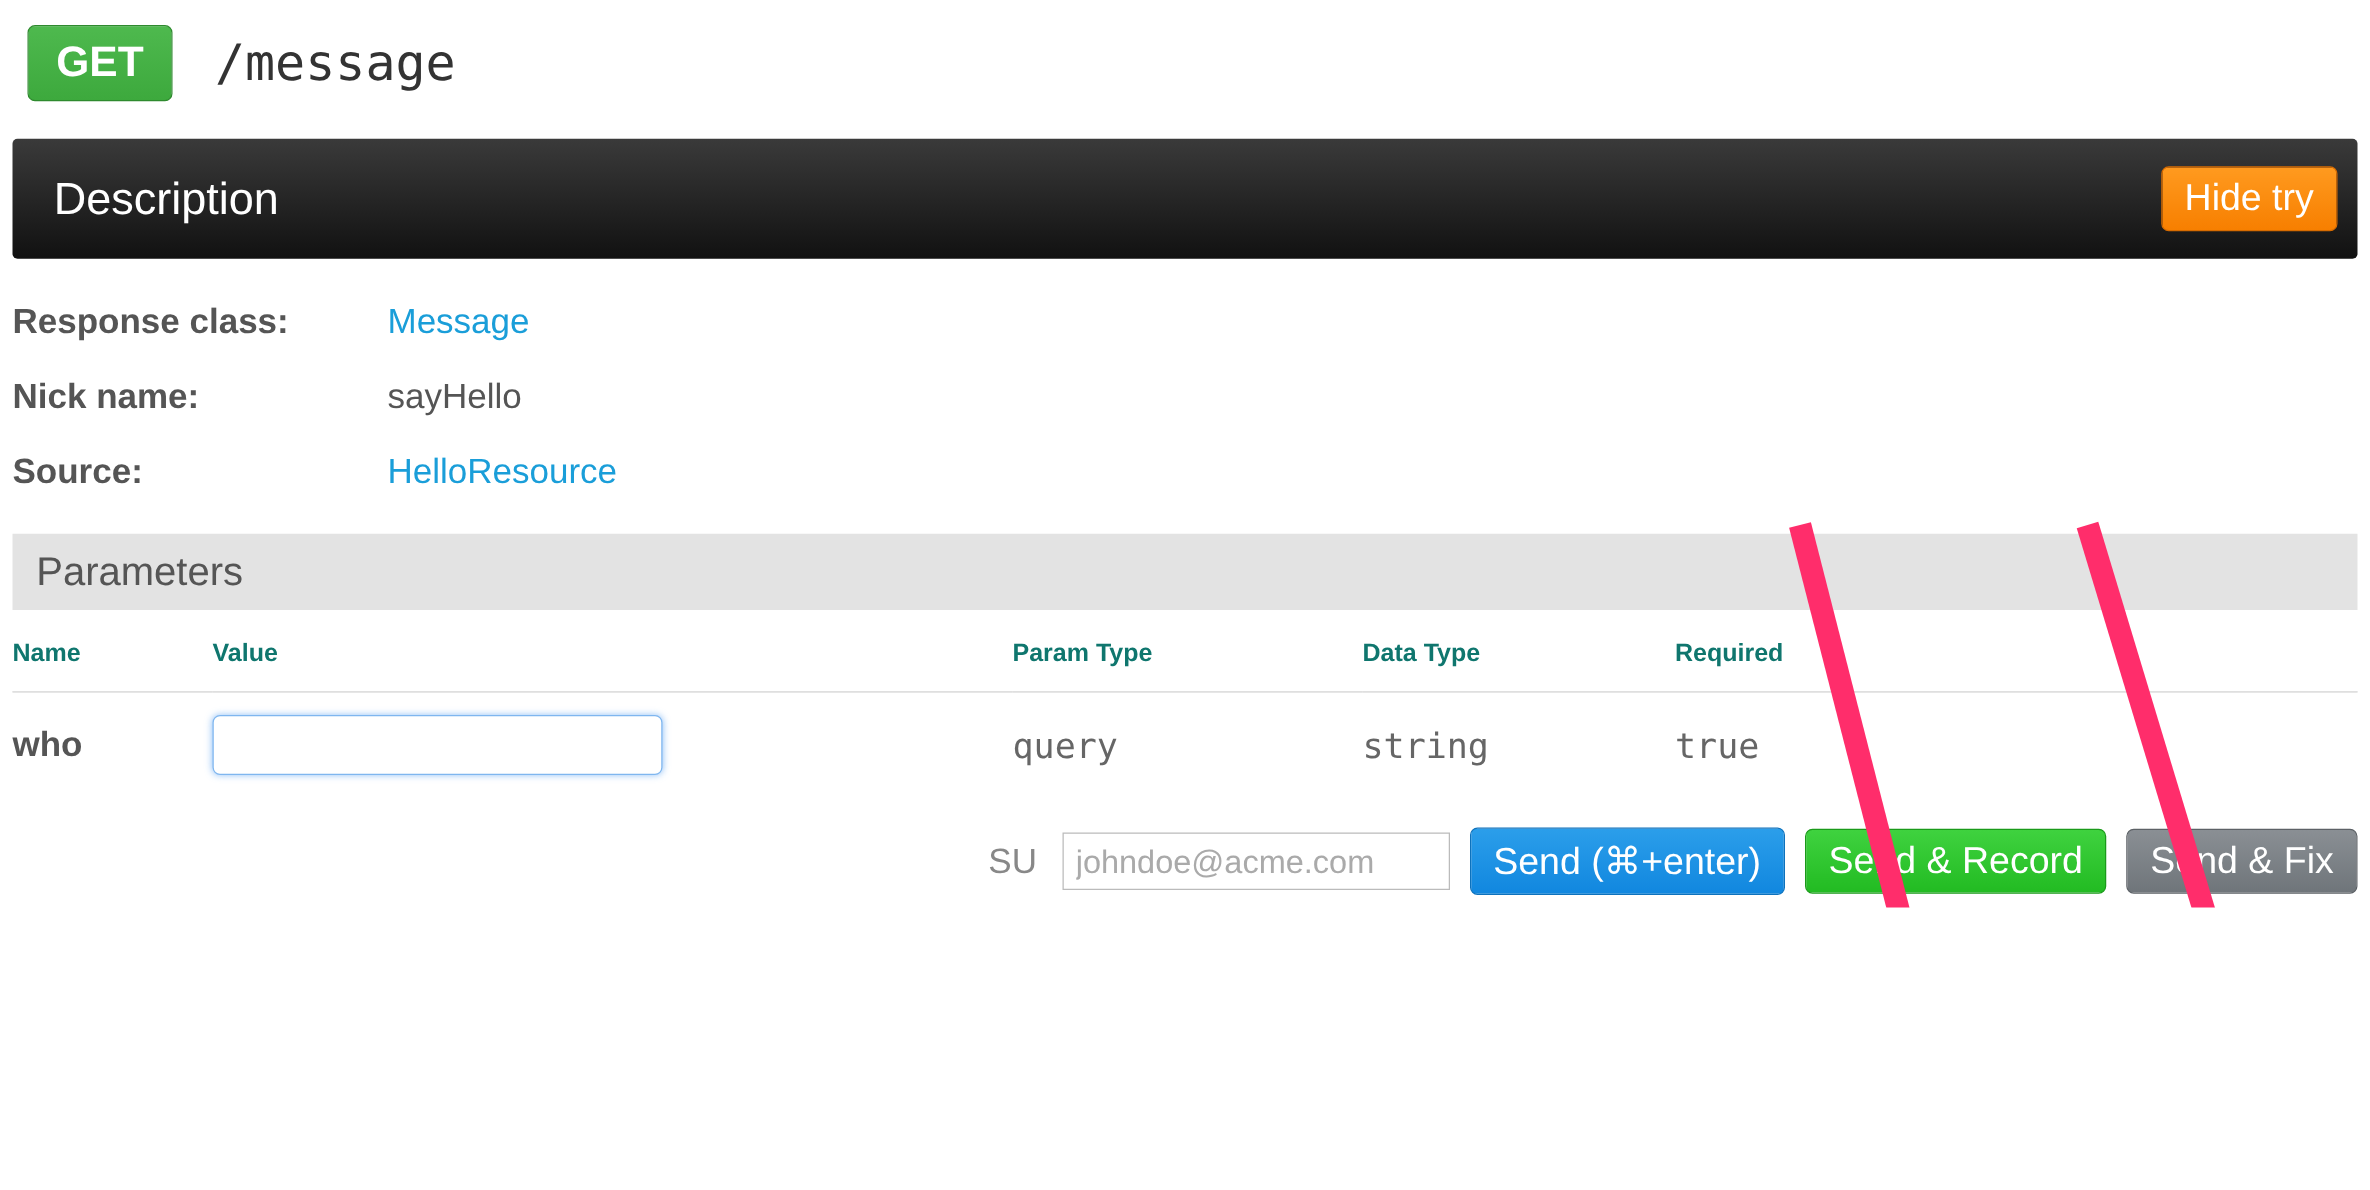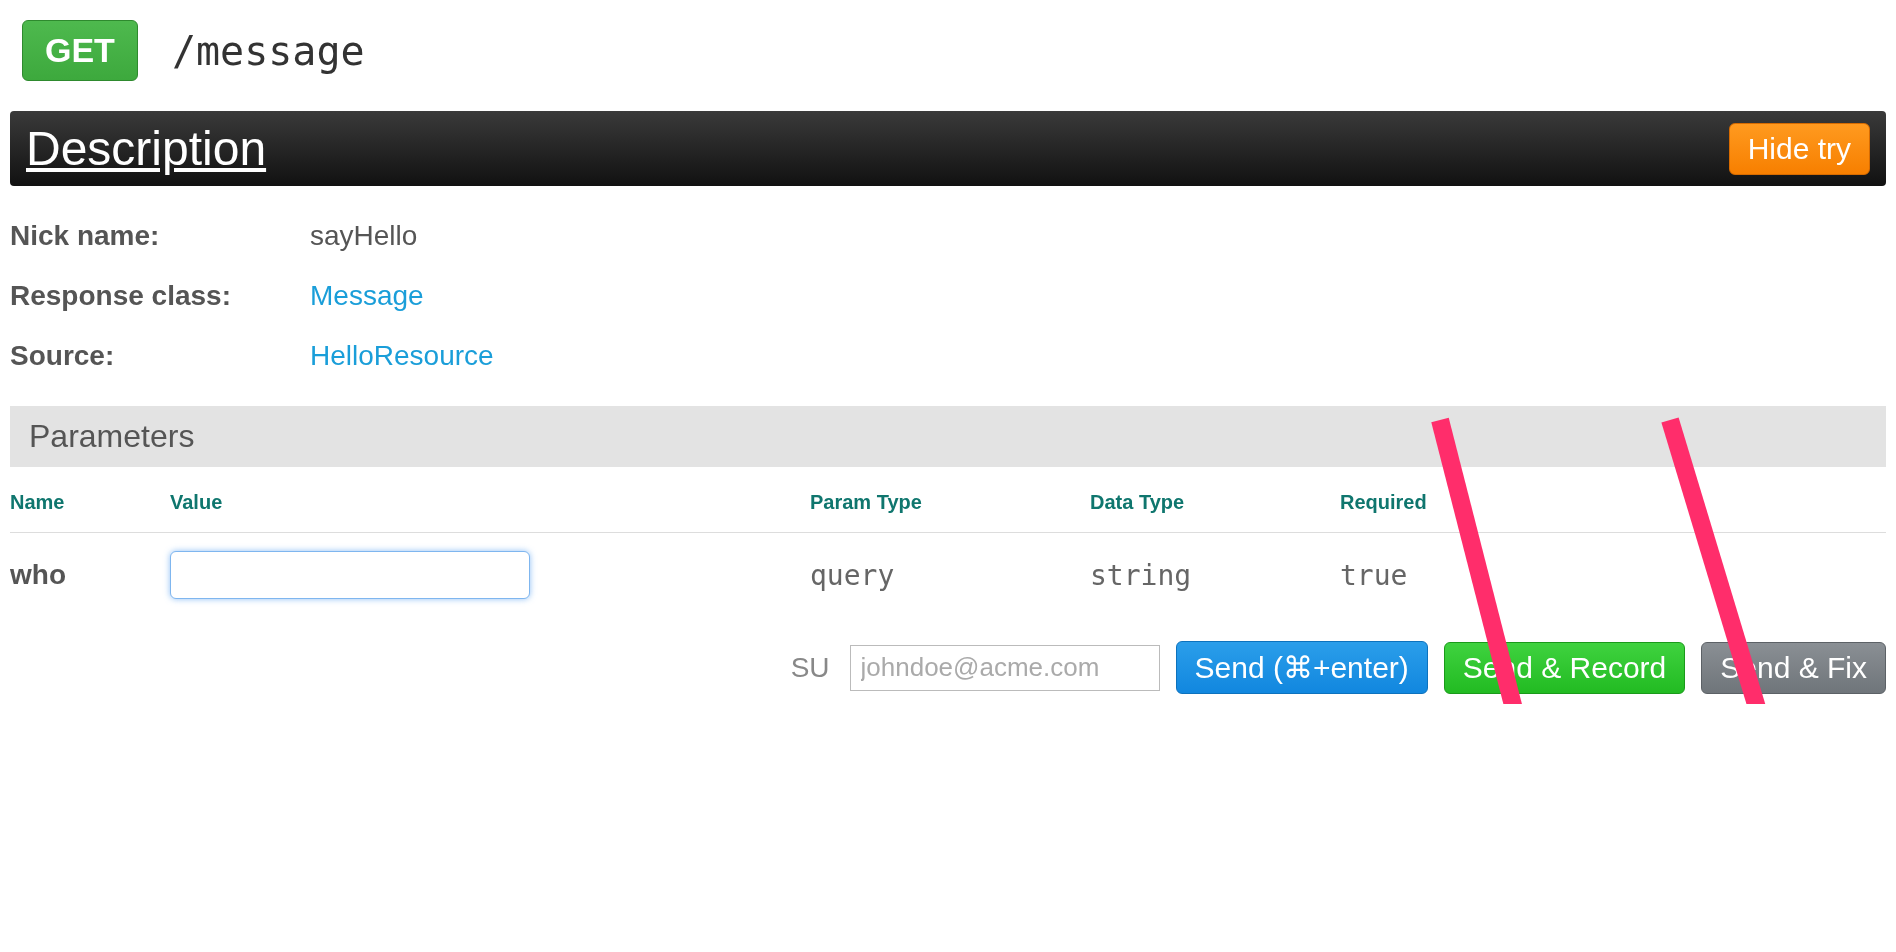--- a/index.html
+++ b/index.html
@@ -34,24 +34,23 @@
   .section-bar {
     background: linear-gradient(#3a3a3a,#111);
     color:#fff;
     display:flex;
     align-items:center;
     justify-content:space-between;
     padding: 10px 16px;
     border-radius:4px;
   }
   .section-bar h2 {
-    margin:0;
+    margin:17px;
     font-weight:400;
-    font-size:48px;
-    text-decoration:underline;
+    font-size:36px;
   }
   .btn {
     font-size:30px;
     padding:8px 18px;
     border-radius:6px;
     color:#fff;
     border:1px solid rgba(0,0,0,.2);
     cursor:pointer;
     background:#888;
   }
@@ -146,26 +145,26 @@
     <span class="endpoint-path">/message</span>
   </div>
 
   <div class="section-bar">
     <h2>Description</h2>
     <button class="btn btn-orange">Hide try</button>
   </div>
 
   <div class="desc-list">
     <div class="desc-row">
+      <div class="desc-label">Response class:</div>
+      <div class="desc-value link">Message</div>
+    </div>
+    <div class="desc-row">
       <div class="desc-label">Nick name:</div>
       <div class="desc-value">sayHello</div>
-    </div>
-    <div class="desc-row">
-      <div class="desc-label">Response class:</div>
-      <div class="desc-value link">Message</div>
     </div>
     <div class="desc-row">
       <div class="desc-label">Source:</div>
       <div class="desc-value link">HelloResource</div>
     </div>
   </div>
 
   <div class="params-bar">
     <span>Parameters</span>
   </div>

